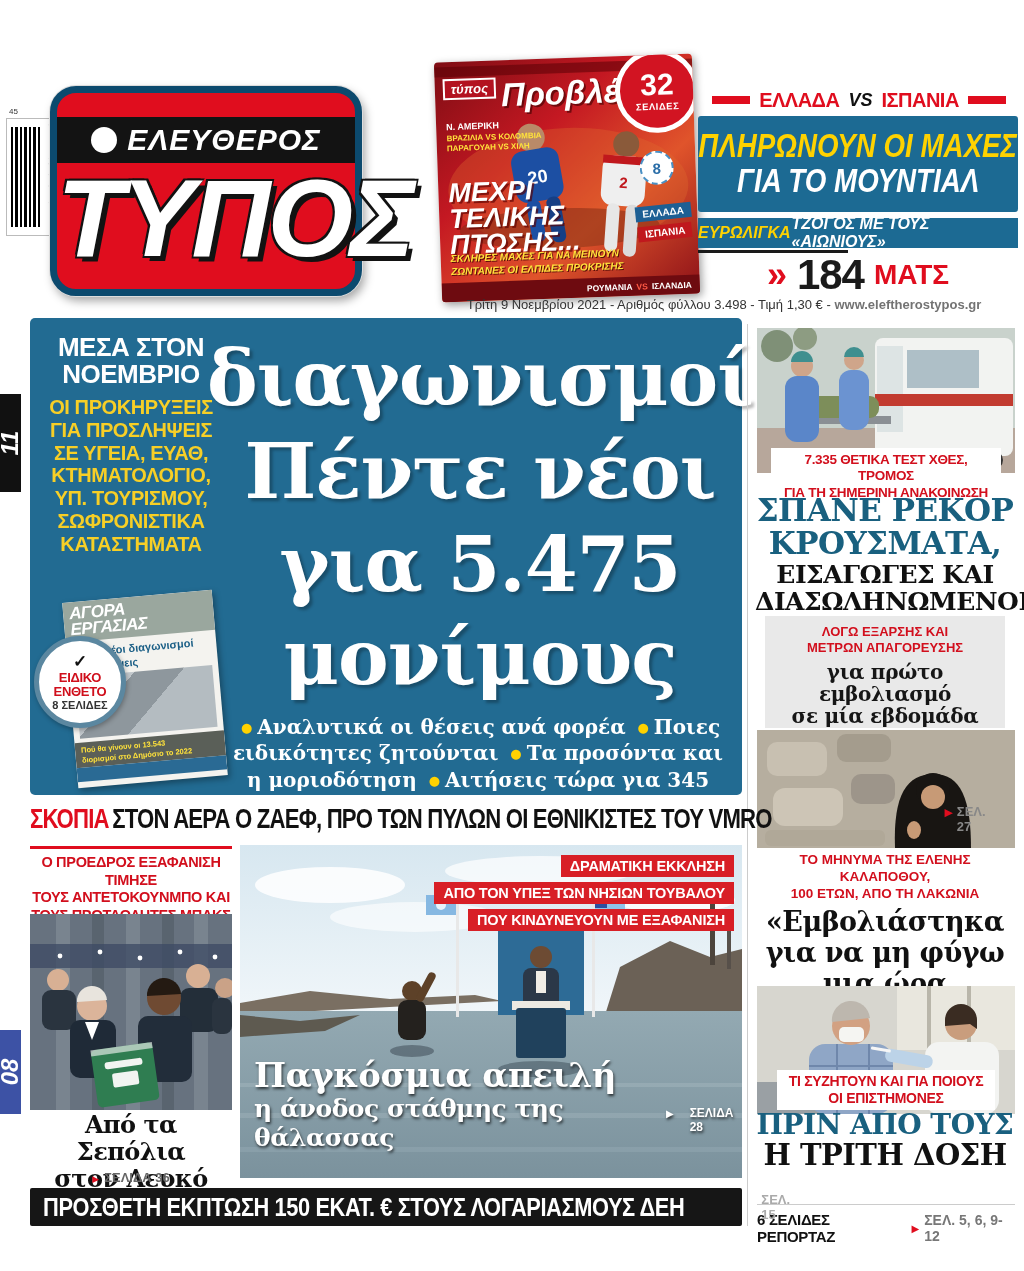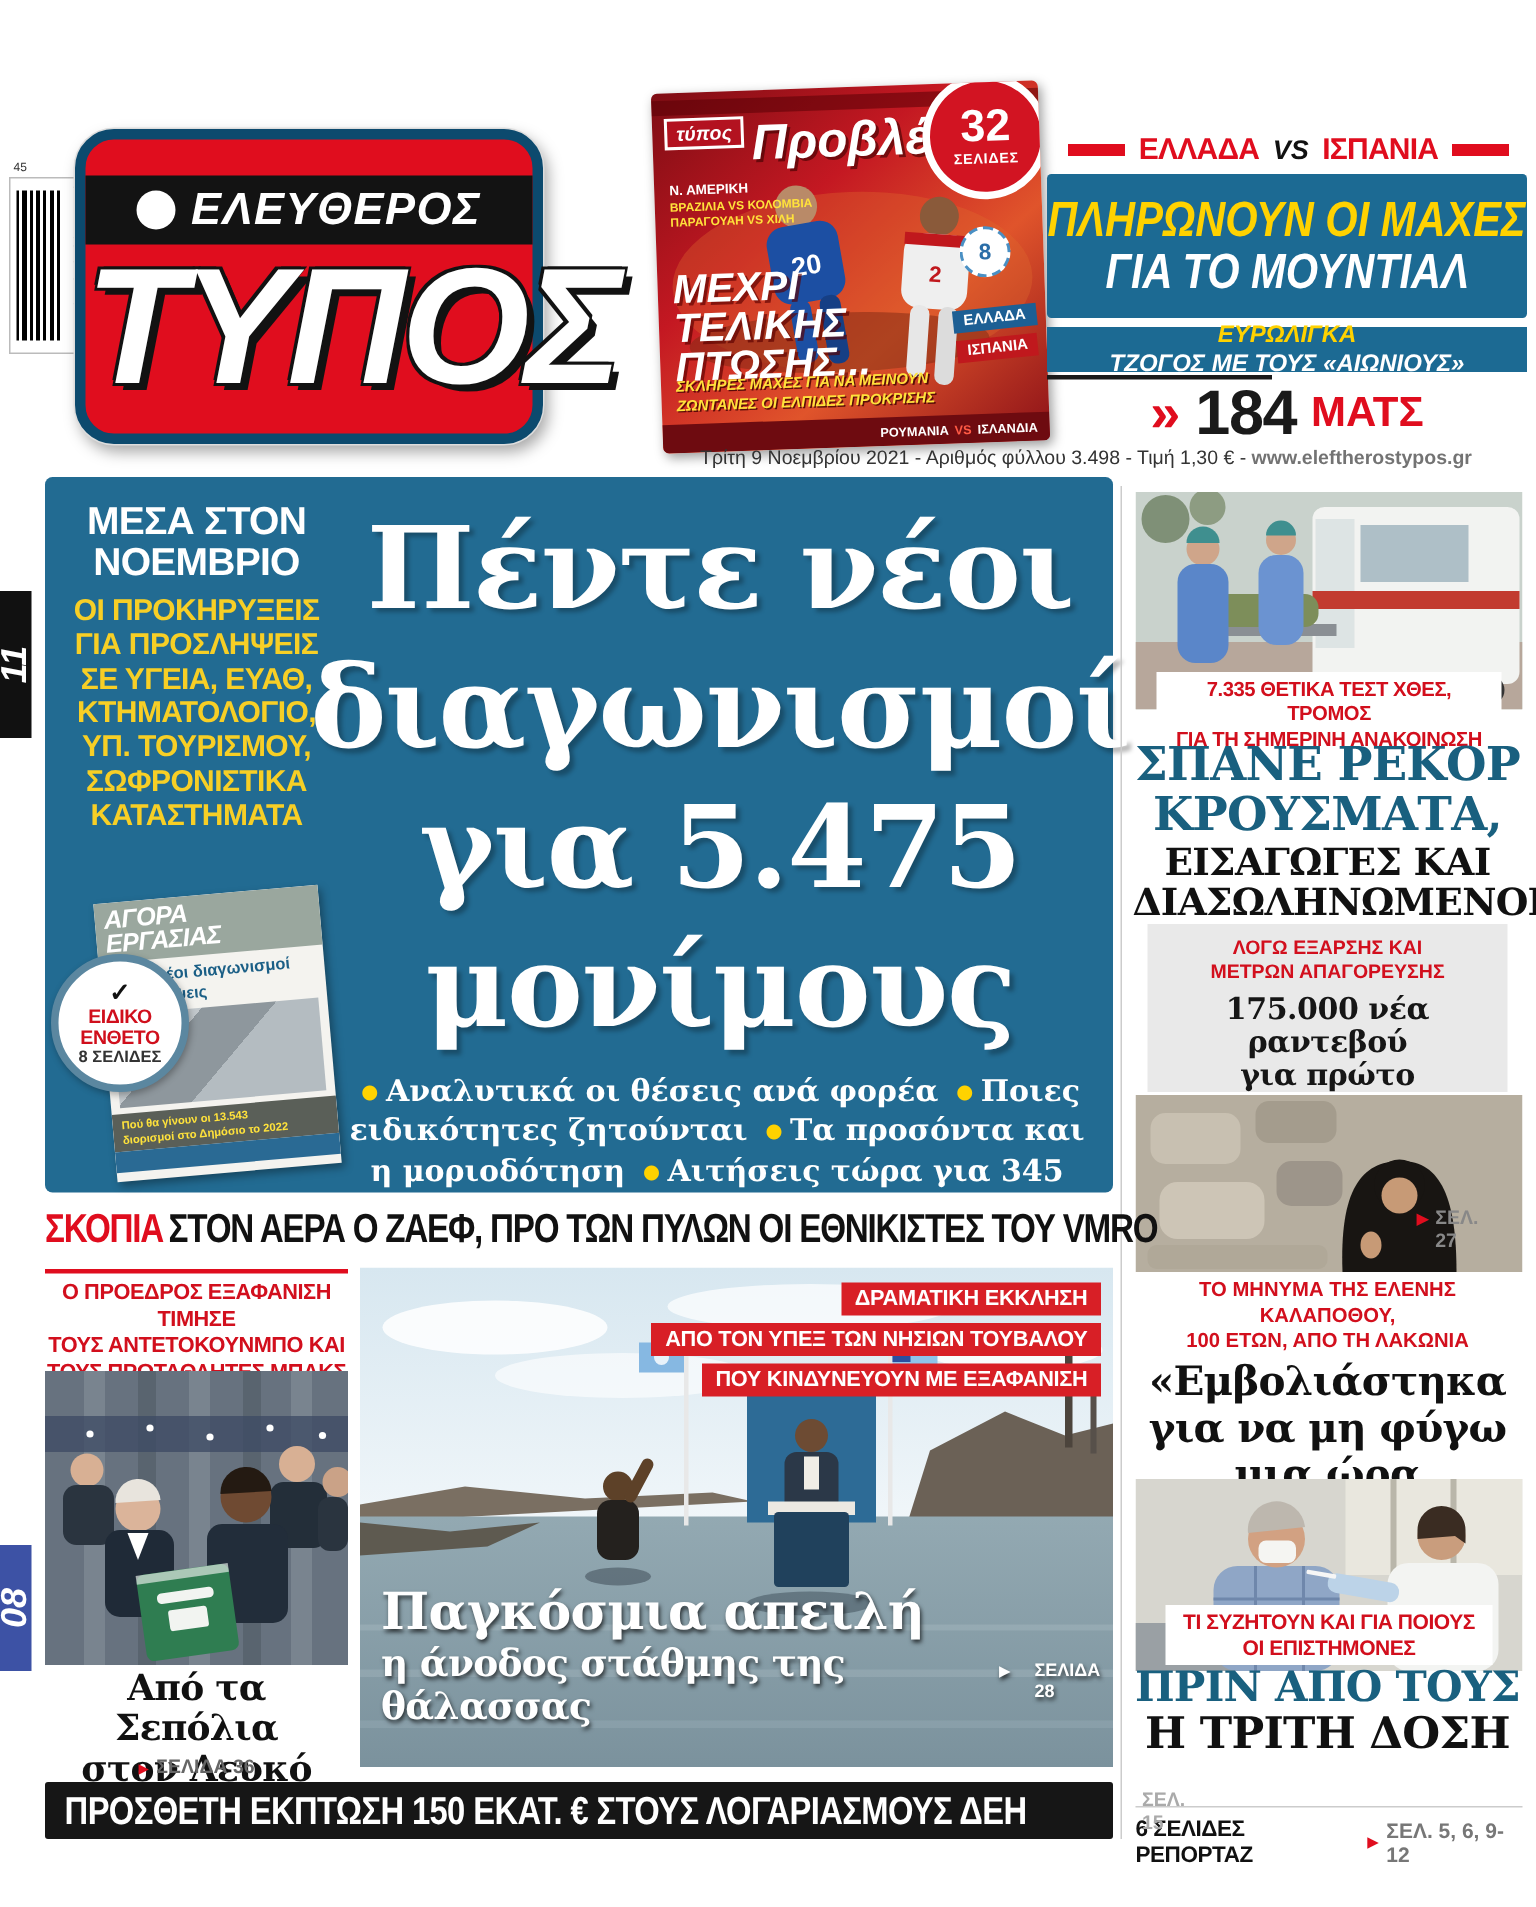--- a/index.html
+++ b/index.html
@@ -69,21 +69,21 @@
   .wc-top{left:700px;top:88px;width:318px;height:24px;display:flex;align-items:center;
     justify-content:center;gap:9px;}
   .wc-top .dash{width:38px;height:8px;background:var(--red);}
   .wc-top .c{font-weight:800;font-size:20px;color:var(--red);letter-spacing:-.5px;}
   .wc-top .vs{font-style:italic;font-weight:900;font-size:18px;color:#111;}
   .wc-box{left:698px;top:116px;width:320px;height:96px;background:var(--banner-blue);border-radius:3px;
     display:flex;flex-direction:column;align-items:center;justify-content:center;line-height:1.05;}
   .wc-box .l1{color:#ffd200;font-style:italic;font-weight:900;font-size:33px;}
   .wc-box .l2{color:#fff;font-style:italic;font-weight:900;font-size:33px;}
   .wc-strip{left:698px;top:218px;width:320px;height:30px;background:var(--banner-blue);
-    display:flex;align-items:center;justify-content:center;gap:1px;flex-direction:column;}
+    display:flex;align-items:center;justify-content:center;gap:1px;}
   .wc-strip .a{color:#ffd200;font-style:italic;font-weight:900;font-size:16px;}
   .wc-strip .b{color:#fff;font-style:italic;font-weight:900;font-size:16px;}
   .wc-rule{left:698px;top:250px;width:150px;height:3px;background:#1a1a1a;}
   .wc-matches{left:698px;top:252px;width:320px;height:46px;display:flex;align-items:center;
     justify-content:center;gap:10px;}
   .wc-matches .ar{color:var(--red);font-weight:900;font-size:36px;line-height:1;}
   .wc-matches .n{color:#1a1a1a;font-weight:900;font-size:42px;letter-spacing:-1px;line-height:1;}
   .wc-matches .m{color:var(--red);font-weight:800;font-size:28px;line-height:1;}
 
   .dateline{left:432px;top:297px;width:584px;text-align:center;font-size:13px;color:#333;}
@@ -298,22 +298,22 @@
 
   <div class="k dateline"><span>Τρίτη 9 Νοεμβρίου 2021 - Αριθμός φύλλου 3.498 - Τιμή 1,30 € - </span><b>www.eleftherostypos.gr</b></div>
 
   <div class="k lead">
     <div class="skick">
       <div>ΜΕΣΑ ΣΤΟΝ</div>
       <div>ΝΟΕΜΒΡΙΟ</div>
     </div>
     <div class="stext">ΟΙ ΠΡΟΚΗΡΥΞΕΙΣ ΓΙΑ ΠΡΟΣΛΗΨΕΙΣ ΣΕ ΥΓΕΙΑ, ΕΥΑΘ, ΚΤΗΜΑΤΟΛΟΓΙΟ, ΥΠ. ΤΟΥΡΙΣΜΟΥ, ΣΩΦΡΟΝΙΣΤΙΚΑ ΚΑΤΑΣΤΗΜΑΤΑ</div>
     <div class="headline serif">
+      <div>διαγωνισμοί</div>
       <div>Πέντε νέοι</div>
-      <div>διαγωνισμοί</div>
       <div>για 5.475</div>
       <div>μονίμους</div>
     </div>
     <div class="bullets serif">
       <span class="bdot">●</span><span>Αναλυτικά οι θέσεις ανά φορέα</span>
       <span class="bdot">●</span><span>Ποιες ειδικότητες ζητούνται</span>
       <span class="bdot">●</span><span>Τα προσόντα και η μοριοδότηση</span>
       <span class="bdot">●</span><span>Αιτήσεις τώρα για 345 θέσεις σε δήμους, ΔΕΗ, παιδικούς σταθμούς</span>
     </div>
 
@@ -371,21 +371,20 @@
     <div class="b">ΣΠΑΝΕ ΡΕΚΟΡ</div>
     <div class="b">ΚΡΟΥΣΜΑΤΑ,</div>
     <div class="k2">ΕΙΣΑΓΩΓΕΣ ΚΑΙ</div>
     <div class="k2">ΔΙΑΣΩΛΗΝΩΜΕΝΟΙ</div>
   </div>
 
   <div class="k graybox">
     <div class="r">ΛΟΓΩ ΕΞΑΡΣΗΣ ΚΑΙ</div>
     <div class="r">ΜΕΤΡΩΝ ΑΠΑΓΟΡΕΥΣΗΣ</div>
     <div class="t serif">
-      <div>175.000 νέα ραντεβού</div>
       <div>για πρώτο εμβολιασμό</div>
       <div>σε μία εβδομάδα</div>
     </div>
   </div>
 
   <svg class="k photo" style="left:757px;top:730px;width:258px;height:118px" viewBox="0 0 258 118">
     <rect width="258" height="118" fill="#b6ae9f"></rect>
     <rect x="10" y="12" width="60" height="34" rx="10" fill="#c8c0b1"></rect>
     <rect x="80" y="4" width="54" height="28" rx="9" fill="#a49c8d"></rect>
     <rect x="16" y="58" width="70" height="38" rx="12" fill="#cdc5b6"></rect>

